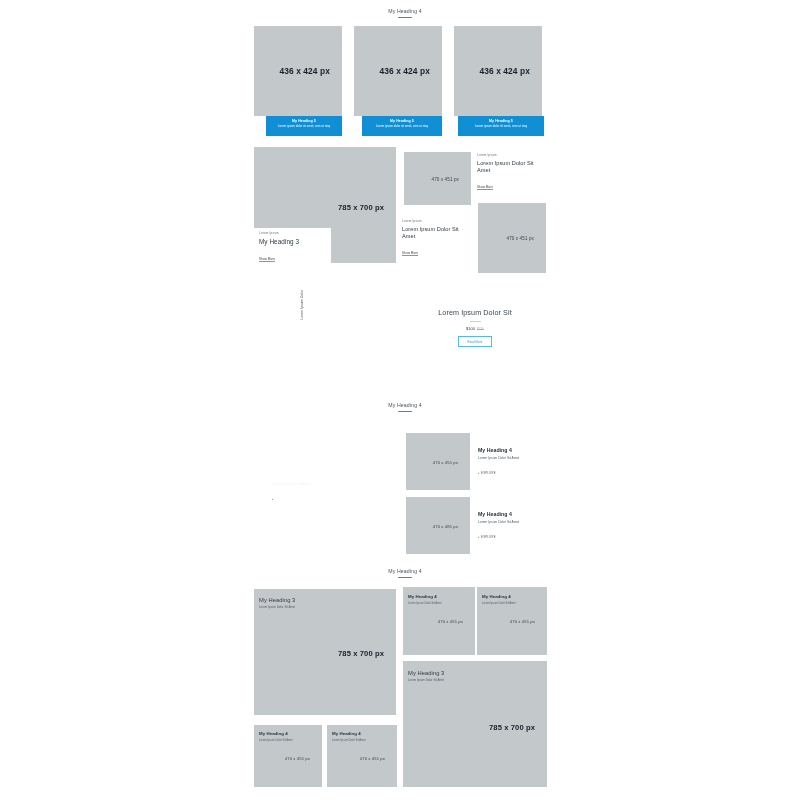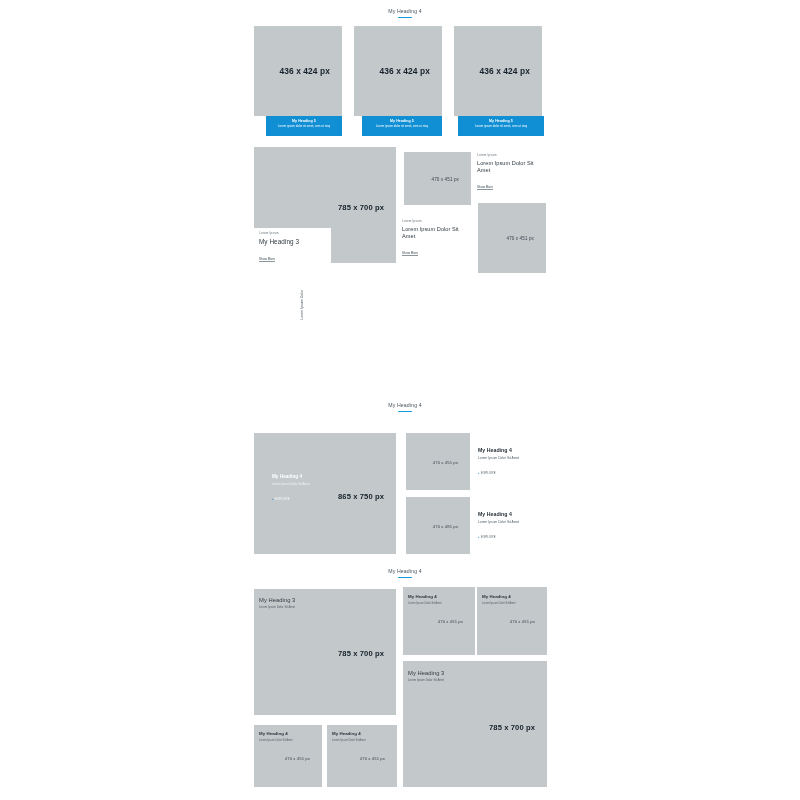--- a/index.html
+++ b/index.html
@@ -262,29 +262,34 @@
     <div class="h3" style="font-size:5.6px;">Lorem Ipsum Dolor Sit Amet</div>
     <a class="showmore">Show More</a>
   </div>
 
   <div class="ph" style="position:absolute;left:478px;top:203px;width:68px;height:70px;">
     <div class="ph-label lbl-sm">470 x 451 px</div>
   </div>
 
   <div class="vtext" style="left:300px;top:320px;">Lorem Ipsum Dolor</div>
 
+  <div style="position:absolute;left:410px;top:308px;width:130px;">
+    <div class="prod-title">Lorem Ipsum Dolor Sit</div>
+    <div class="prod-rule"></div>
+    <div class="price-row">
+      <span>$100</span><span class="price-old">$130</span>
+    </div>
+    <a class="btn-outline">Read More</a>
+  </div>
 
   <div class="col sec-head" style="top:403px;">
     <div>My Heading 4</div>
     <div class="rule"></div>
   </div>
 
-  <div class="ph" style="position:absolute;left:254px;top:433px;width:142px;height:121px;">
-    <div class="ph-label lbl-md" style="top:63px;">865 x 750 px</div>
-  </div>
   <div class="overlay" style="left:272px;top:474px;width:62px;">
     <div class="h4">My Heading 4</div>
     <div class="body-sm">Lorem Ipsum Dolor Sit Amet</div>
     <a class="arrowlink"><span class="ar">▸</span><span>EXPLORE</span></a>
   </div>
 
   <div class="ph" style="position:absolute;left:406px;top:433px;width:64px;height:57px;">
     <div class="ph-label lbl-xs">470 x 451 px</div>
   </div>
   <div style="position:absolute;left:478px;top:447px;width:66px;">

